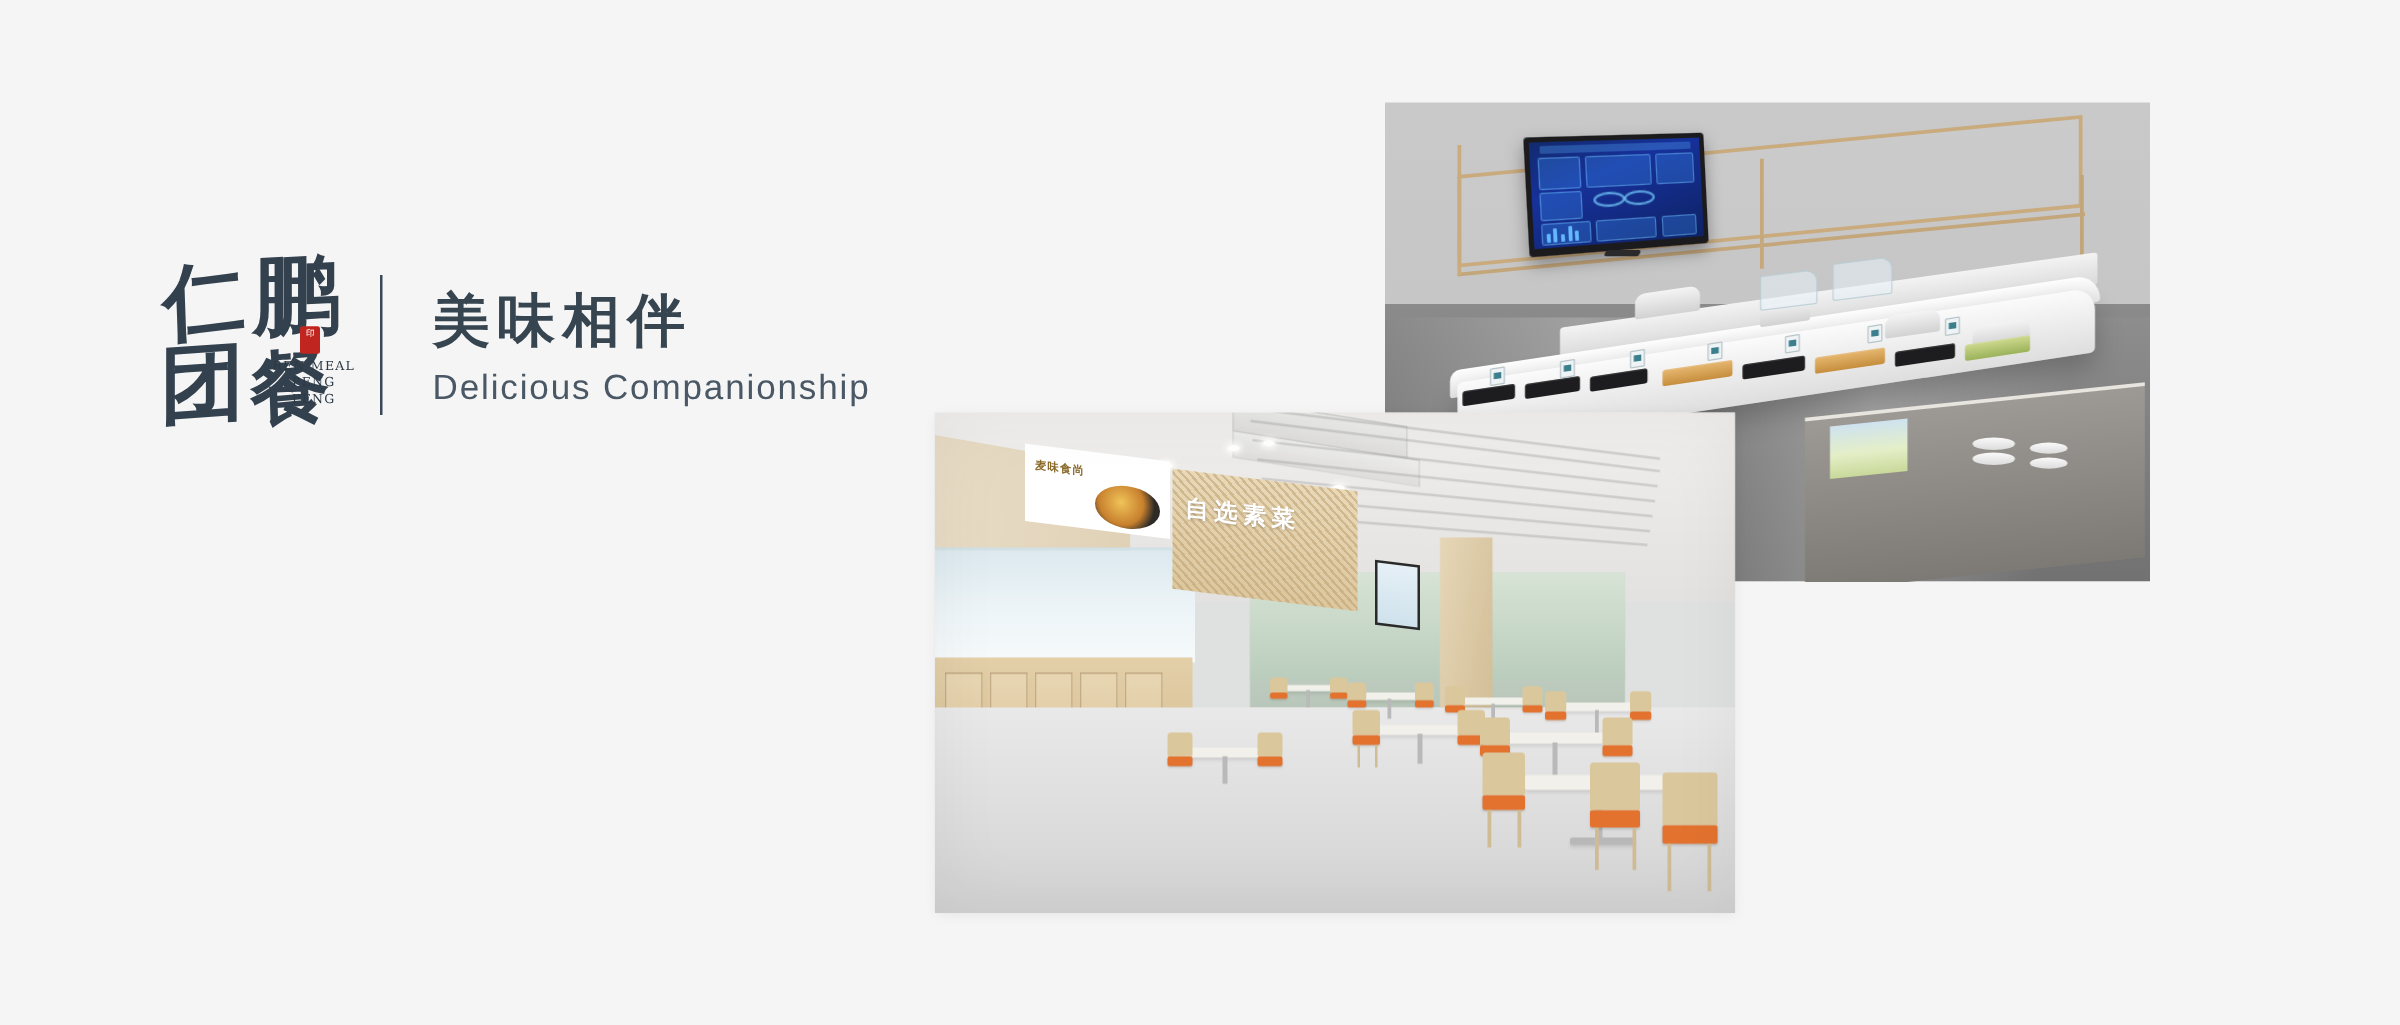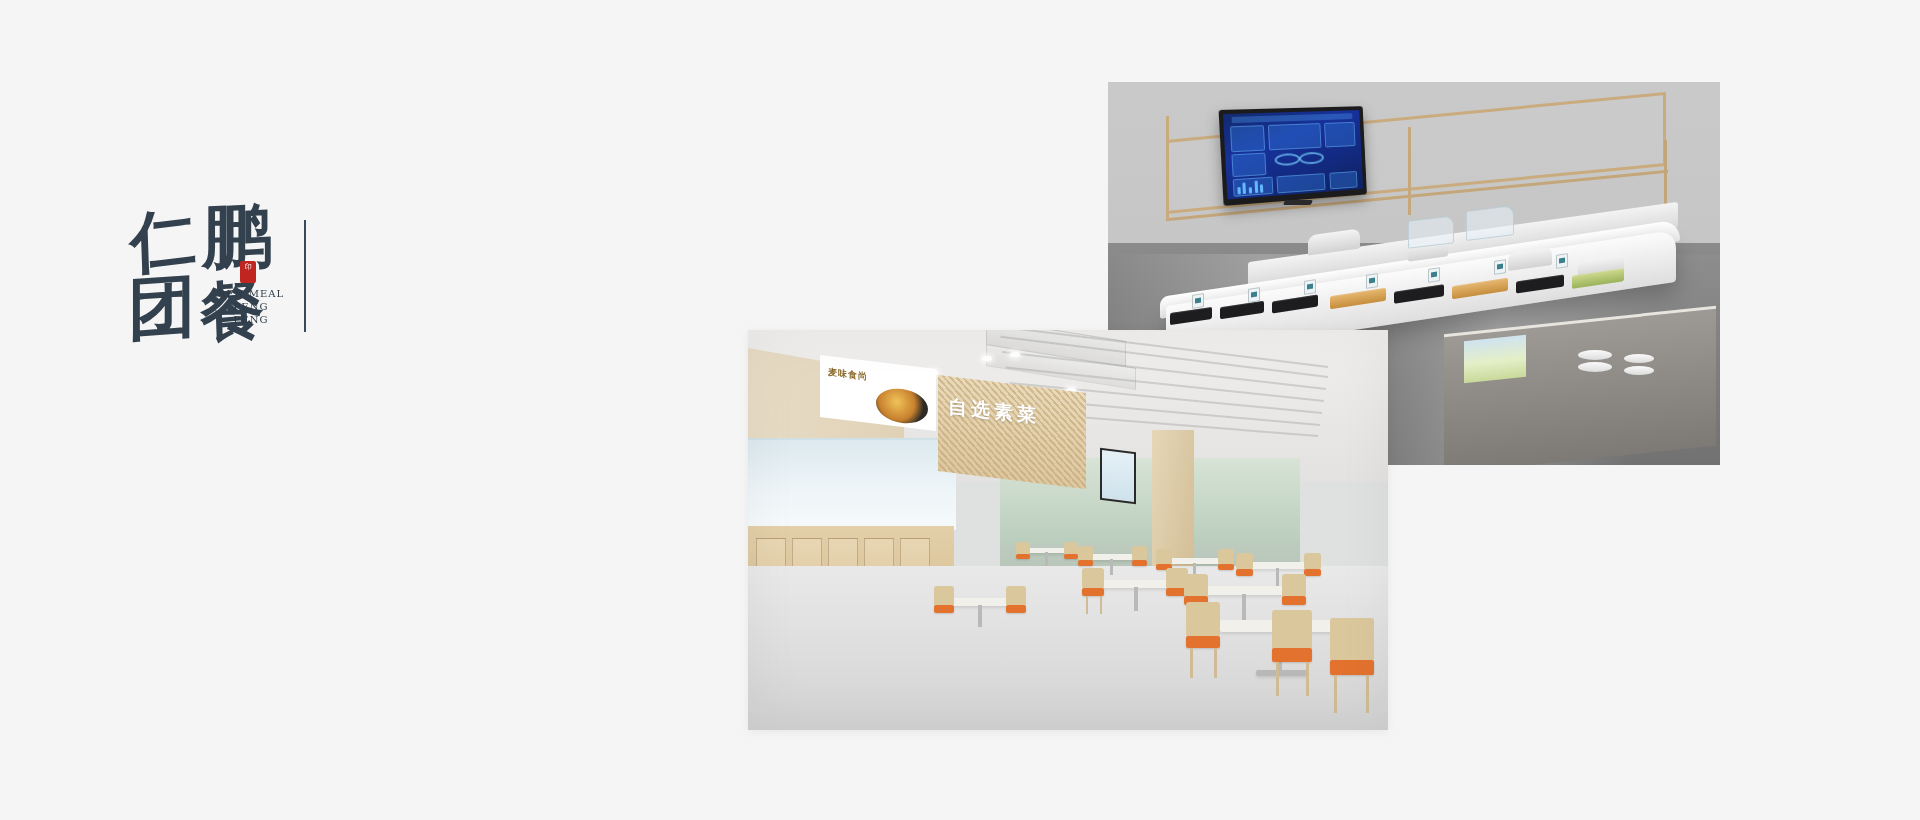--- a/index.html
+++ b/index.html
@@ -379,20 +379,22 @@
       <div id="logo-en">
         <div>REN MEAL</div>
         <div>PENG</div>
         <div>PENG</div>
       </div>
     </div>
 
     <div id="brand-divider"></div>
 
     <div id="brand-text">
+      <div id="brand-title">美味相伴</div>
+      <div id="brand-sub">Delicious Companionship</div>
     </div>
   </div>
 
 
   <div id="photo-buffet">
     <div id="buffet-floor-sheen"></div>
 
     <div class="pergola" id="pergola-main"></div>
     <div class="pergola" id="pergola-lower"></div>
     <div class="pergola" id="pergola-post-a"></div>

